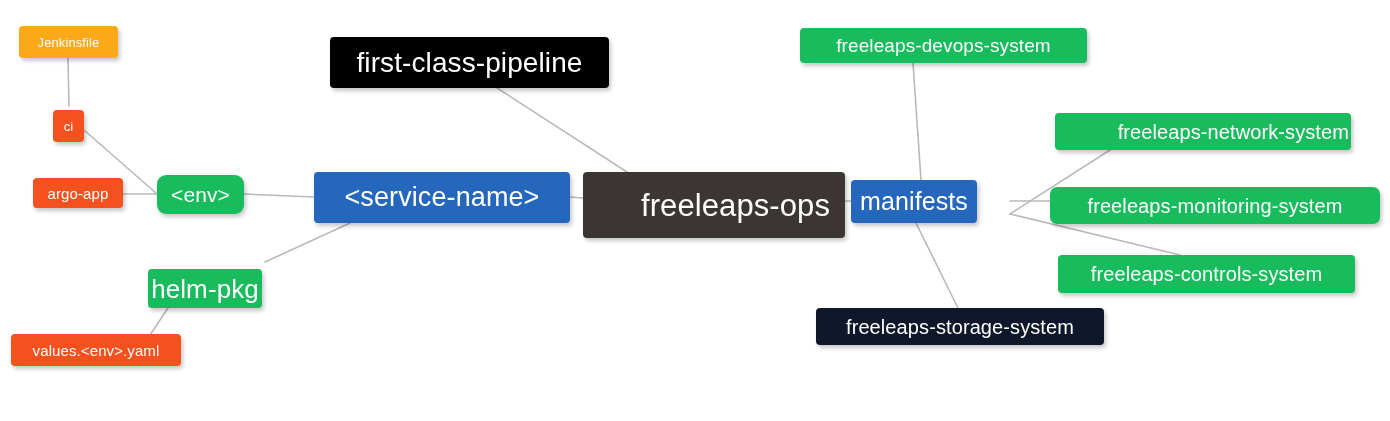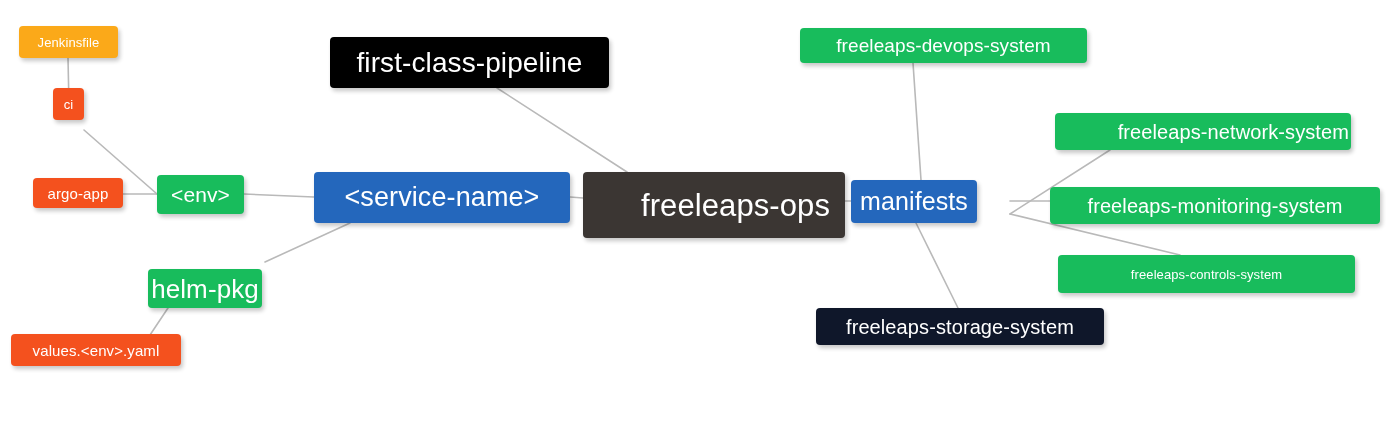--- a/index.html
+++ b/index.html
@@ -56,27 +56,27 @@
       <line x1="921" y1="180" x2="913" y2="63" stroke="#b9b9b9" stroke-width="1.6" stroke-linecap="round"></line>
       <line x1="1010" y1="214" x2="1110" y2="150" stroke="#b9b9b9" stroke-width="1.6" stroke-linecap="round"></line>
       <line x1="1010" y1="201" x2="1050" y2="201" stroke="#b9b9b9" stroke-width="1.6" stroke-linecap="round"></line>
       <line x1="1010" y1="214" x2="1180" y2="255" stroke="#b9b9b9" stroke-width="1.6" stroke-linecap="round"></line>
       <line x1="916" y1="223" x2="958" y2="308" stroke="#b9b9b9" stroke-width="1.6" stroke-linecap="round"></line>
     </svg>
   <div id="node-layer">
       <div class="node" style="left: 19px; top: 26px; width: 99px; height: 32px; background: rgb(251, 169, 25); font-size: 13px;">
         <span class="lbl">Jenkinsfile</span>
       </div>
-      <div class="node" style="left: 53px; top: 88px; width: 31px; height: 32px; background: rgb(244, 81, 30); font-size: 13px;">
+      <div class="node" style="left: 53px; top: 110px; width: 31px; height: 32px; background: rgb(244, 81, 30); font-size: 13px;">
         <span class="lbl">ci</span>
       </div>
       <div class="node" style="left: 33px; top: 178px; width: 90px; height: 30px; background: rgb(244, 81, 30); font-size: 15px;">
         <span class="lbl">argo-app</span>
       </div>
-      <div class="node" style="left: 157px; top: 175px; width: 87px; height: 39px; background: rgb(24, 188, 92); font-size: 21px;">
+      <div class="node" style="left: 157px; top: 175px; width: 87px; height: 39px; background: rgb(24, 188, 92); font-size: 21px; border-radius: 9px;">
         <span class="lbl">&lt;env&gt;</span>
       </div>
       <div class="node" style="left: 148px; top: 257px; width: 114px; height: 39px; background: rgb(24, 188, 92); font-size: 26px; margin-top: 12px;">
         <span class="lbl">helm-pkg</span>
       </div>
       <div class="node" style="left: 11px; top: 334px; width: 170px; height: 32px; background: rgb(244, 81, 30); font-size: 15px;">
         <span class="lbl">values.&lt;env&gt;.yaml</span>
       </div>
       <div class="node" style="left: 314px; top: 37px; width: 279px; height: 51px; background: #000000; font-size: 28px; margin-left: 16px;">
         <span class="lbl">first-class-pipeline</span>
@@ -89,23 +89,23 @@
       </div>
       <div class="node" style="left: 851px; top: 180px; width: 126px; height: 43px; background: rgb(36, 103, 188); font-size: 25px;">
         <span class="lbl">manifests</span>
       </div>
       <div class="node" style="left: 800px; top: 28px; width: 287px; height: 35px; background: rgb(24, 188, 92); font-size: 19px;">
         <span class="lbl">freeleaps-devops-system</span>
       </div>
       <div class="node" style="left: 1055px; top: 113px; width: 296px; height: 37px; background: rgb(24, 188, 92); font-size: 20px; justify-content: flex-end;">
         <span class="lbl">freeleaps-network-system</span>
       </div>
-      <div class="node" style="left: 1050px; top: 187px; width: 330px; height: 37px; background: rgb(24, 188, 92); font-size: 20px;">
+      <div class="node" style="left: 1050px; top: 187px; width: 330px; height: 37px; background: rgb(24, 188, 92); font-size: 20px; border-radius: 7px;">
         <span class="lbl">freeleaps-monitoring-system</span>
       </div>
-      <div class="node" style="left: 1058px; top: 255px; width: 297px; height: 38px; background: rgb(24, 188, 92); font-size: 13px;">
+      <div class="node" style="left: 1058px; top: 255px; width: 297px; height: 38px; background: rgb(24, 188, 92); font-size: 20px;">
         <span class="lbl">freeleaps-controls-system</span>
       </div>
       <div class="node" style="left: 816px; top: 308px; width: 288px; height: 37px; background: #0f172a; font-size: 20px;">
         <span class="lbl">freeleaps-storage-system</span>
       </div>
     </div>
 </div>
 
 </body></html>

